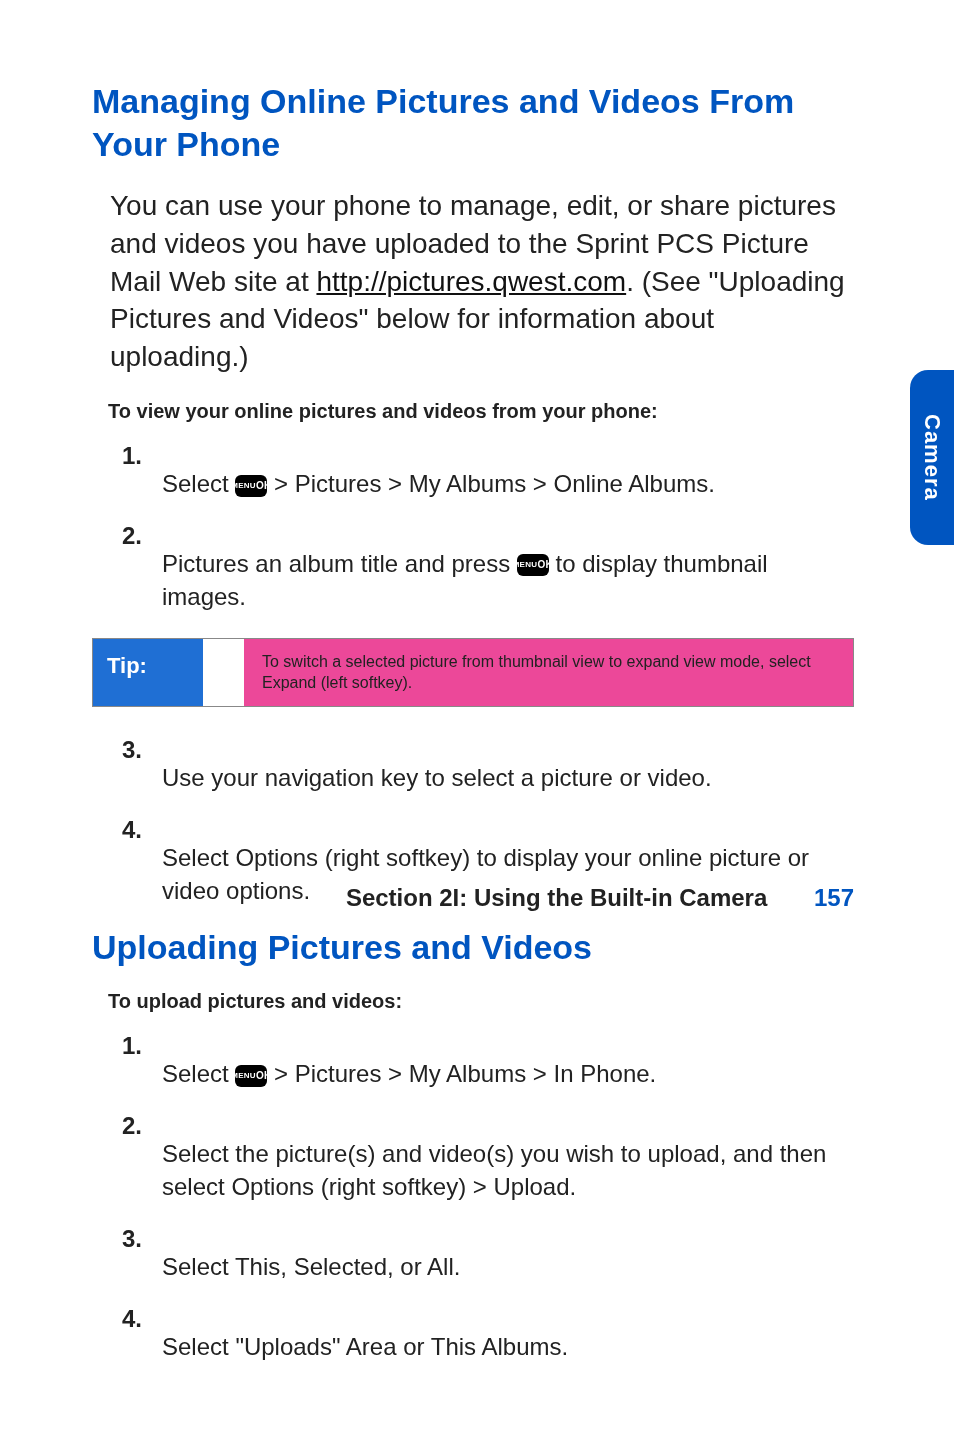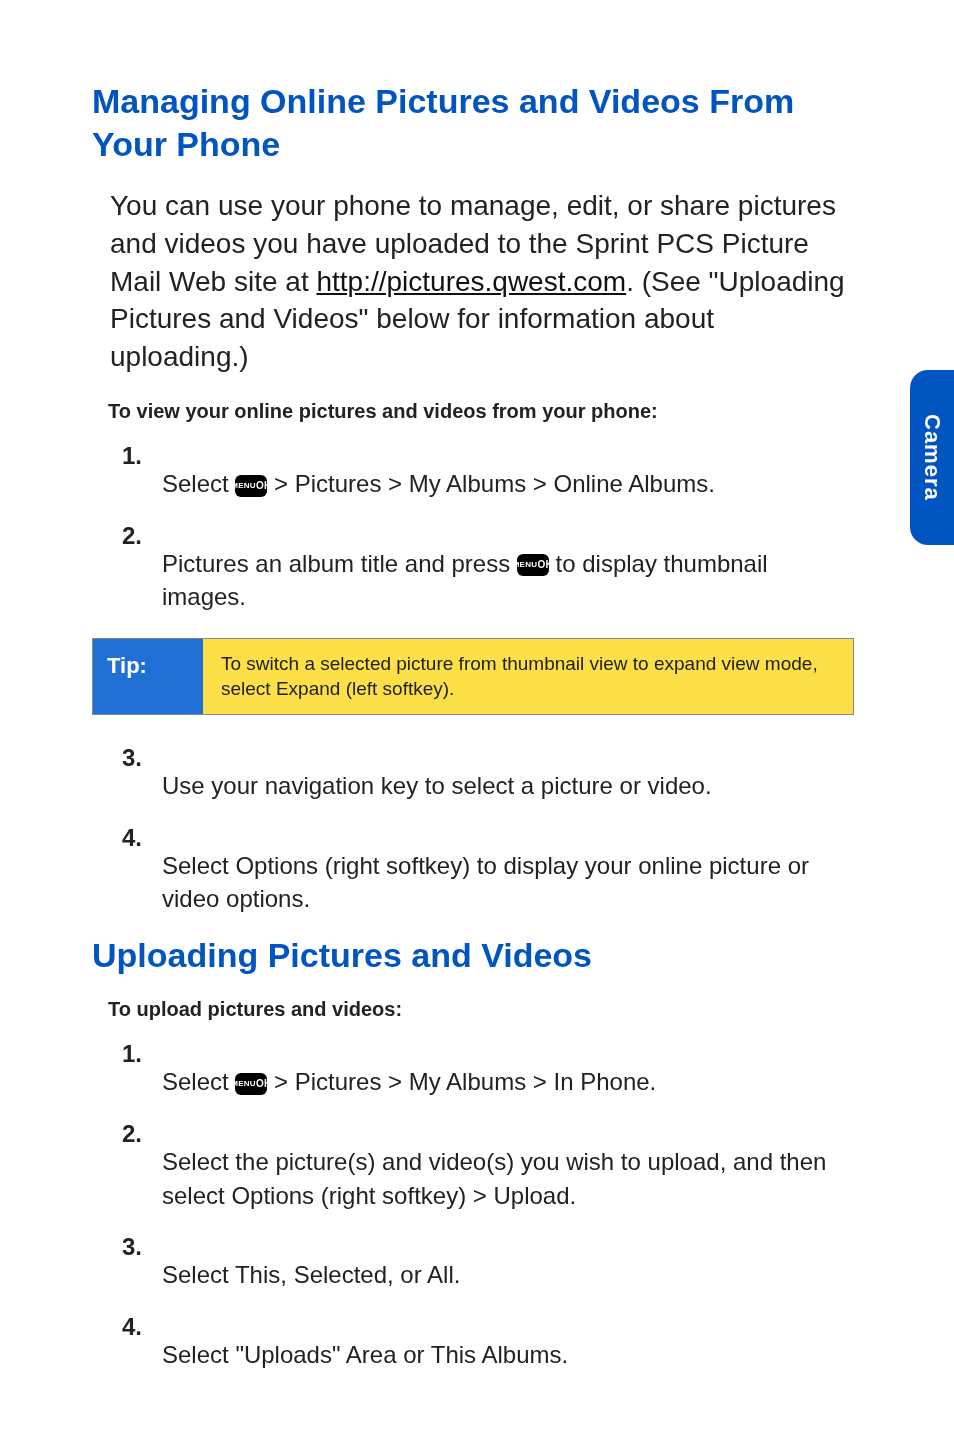--- a/index.html
+++ b/index.html
@@ -81,33 +81,34 @@
   .menu-ok-icon .line2 { font-size: 10px; }
 
   strong { font-weight: 400; }
 
   .tip-box {
     display: flex;
     border: 1px solid #888;
     margin: 24px 0 26px 0;
     width: 100%;
     font-stretch: condensed;
+    gap: 41px;
   }
   .tip-label {
     background: #1f6fd4;
     color: #fff;
     font-weight: 700;
     font-size: 22px;
     padding: 14px 14px;
     width: 110px;
     flex-shrink: 0;
   }
   .tip-content {
-    background: #fde047;
-    font-size: 19px;
+    background: #ec4899;
+    font-size: 16px;
     line-height: 1.35;
     padding: 12px 18px;
     flex: 1;
   }
 
   .side-tab {
     position: absolute;
     right: 0;
     top: 370px;
     width: 44px;
@@ -226,14 +227,18 @@
       <span class="step-body">
         <span>Select </span><strong>"Uploads" Area</strong><span> or </span><strong>This Albums</strong><span>.</span>
       </span>
     </li>
   </ol>
 
   <div class="side-tab">
     <span class="side-tab-text">Camera</span>
   </div>
 
+  <div class="footer">
+    <span>Section 2I: Using the Built-in Camera</span>
+    <span class="page-num">157</span>
+  </div>
 
 </div>
 
 </body></html>

